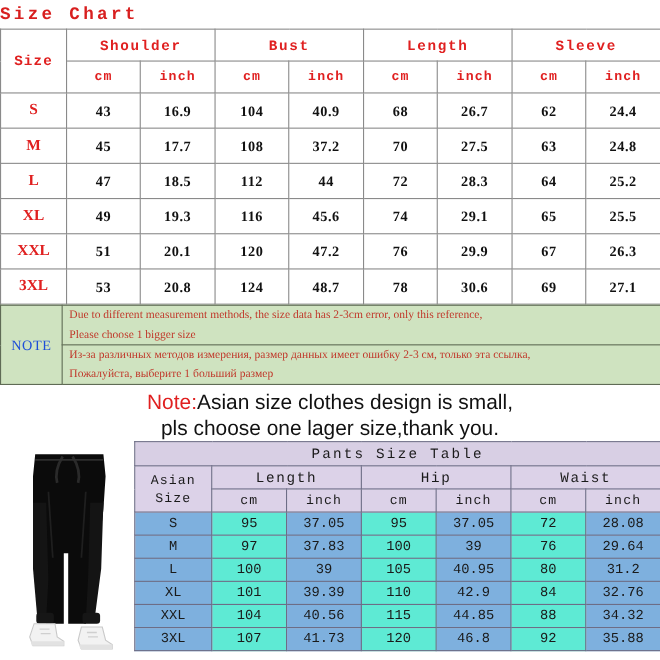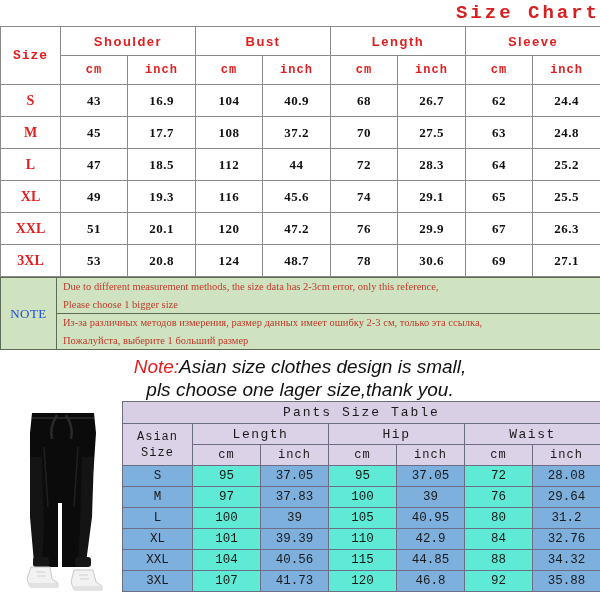--- a/index.html
+++ b/index.html
@@ -12,45 +12,45 @@
     background: #ffffff;
     font-family: "Liberation Serif", "DejaVu Serif", serif;
     overflow: hidden;
     position: relative;
   }
 
   
   .chart-title {
     height: 26px;
     line-height: 26px;
-    text-align: right;
+    text-align: left;
     color: #d81f1f;
     font-family: "Liberation Mono", "DejaVu Sans Mono", monospace;
-    font-size: 19px;
+    font-size: 16px;
     font-weight: bold;
     letter-spacing: 3px;
     background: #ffffff;
   }
 
   
   table.top-table {
     width: 600px;
     border-collapse: collapse;
     table-layout: fixed;
     background: #ffffff;
   }
   table.top-table td, table.top-table th {
     border: 1px solid #8a8a8a;
     text-align: center;
     vertical-align: middle;
     padding: 0;
   }
   table.top-table .hdr {
     color: #e02020;
-    font-family: Liberation Sans, sans-serif;
+    font-family: Liberation Mono, monospace;
     font-size: 13px;
     font-weight: bold;
     letter-spacing: 1.5px;
     height: 28px;
   }
   table.top-table .unit {
     color: #e02020;
     font-family: "Liberation Mono", "DejaVu Sans Mono", monospace;
     font-size: 12px;
     font-weight: bold;
@@ -111,21 +111,20 @@
   
   .asian-note {
     width: 600px;
     text-align: center;
     font-family: "Liberation Sans", "DejaVu Sans", sans-serif;
     font-size: 19px;
     line-height: 23px;
     color: #111111;
     padding-top: 5px;
     background: #ffffff;
-    font-style: italic;
   }
   .asian-note .red {
     color: #e02020;
   }
 
   
   .lower {
     position: relative;
     width: 600px;
     height: 192px;

